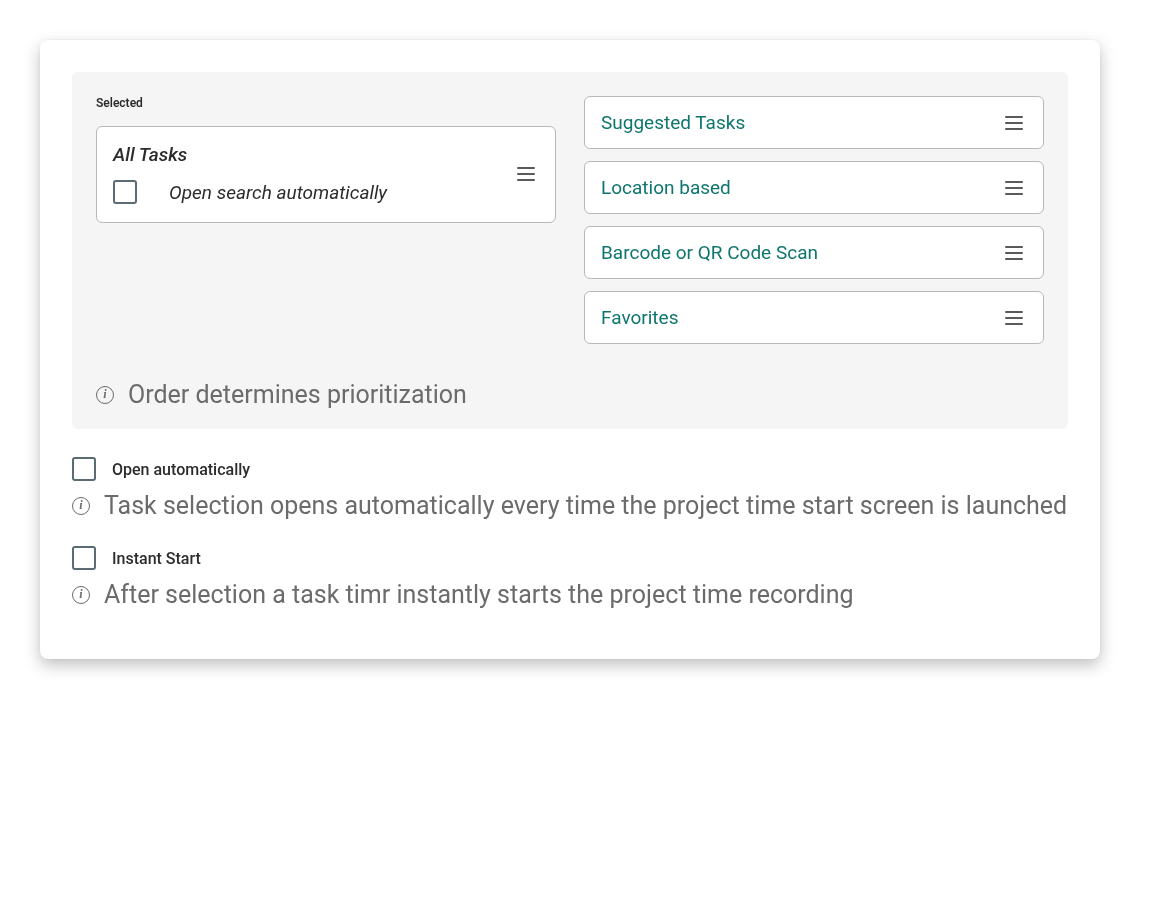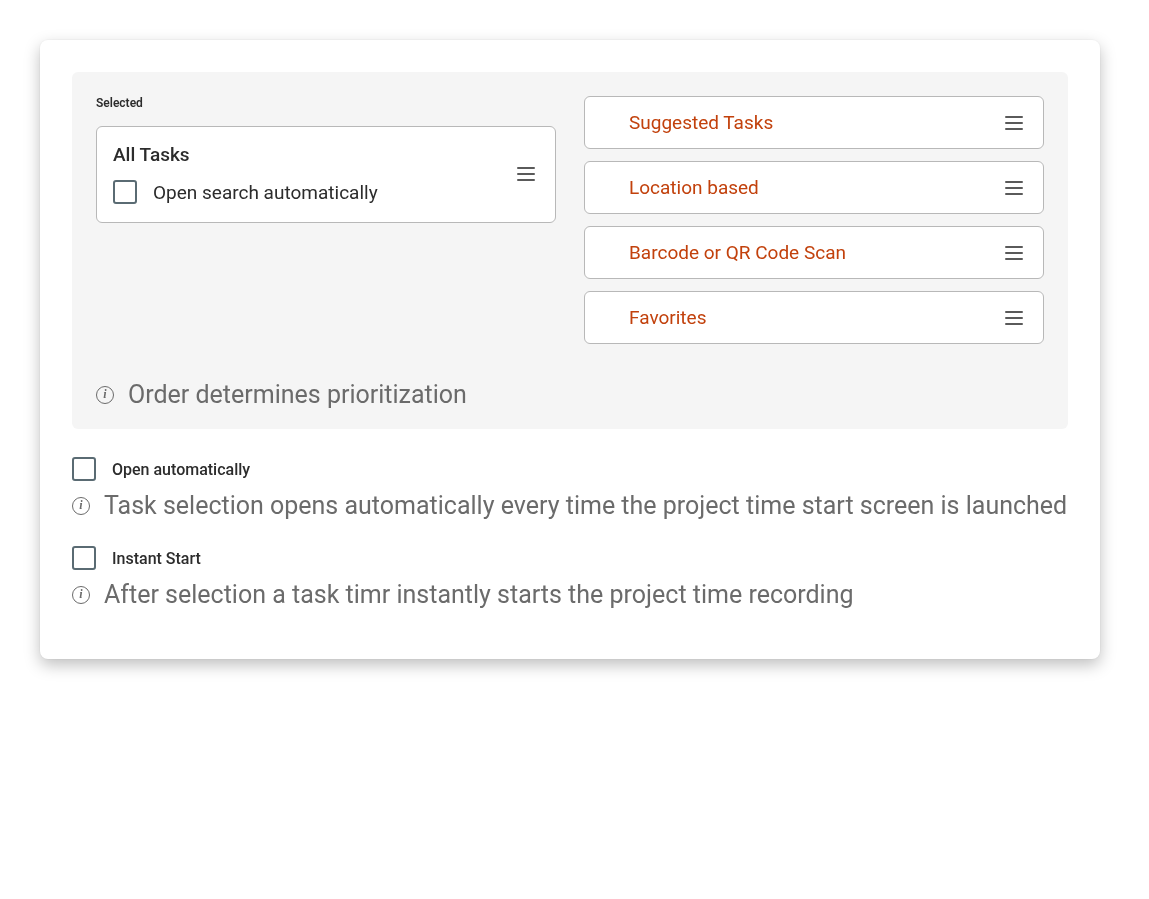--- a/index.html
+++ b/index.html
@@ -77,39 +77,39 @@
       border-radius: 6px;
       padding: 14px 16px;
       margin-bottom: 12px;
       display: flex;
       align-items: center;
       justify-content: space-between;
     }
     .item-box.selected-block {
       align-items: flex-start;
       padding: 16px 16px 18px 16px;
+      font-style: italic;
     }
     .selected-content {
       flex: 1;
     }
     .item-title {
       font-size: 19px;
       font-weight: 500;
       color: #2c2c2c;
       margin-bottom: 14px;
     }
     .item-label-plain {
       font-size: 19px;
-      color: #c2410c;
-      margin-left: 28px;
+      color: #0f766e;
     }
     .checkbox-row {
       display: flex;
       align-items: center;
-      gap: 16px;
+      gap: 32px;
     }
     .checkbox {
       width: 24px;
       height: 24px;
       border: 2px solid #5a6b73;
       border-radius: 3px;
       flex-shrink: 0;
       cursor: pointer;
       background: #ffffff;
     }

